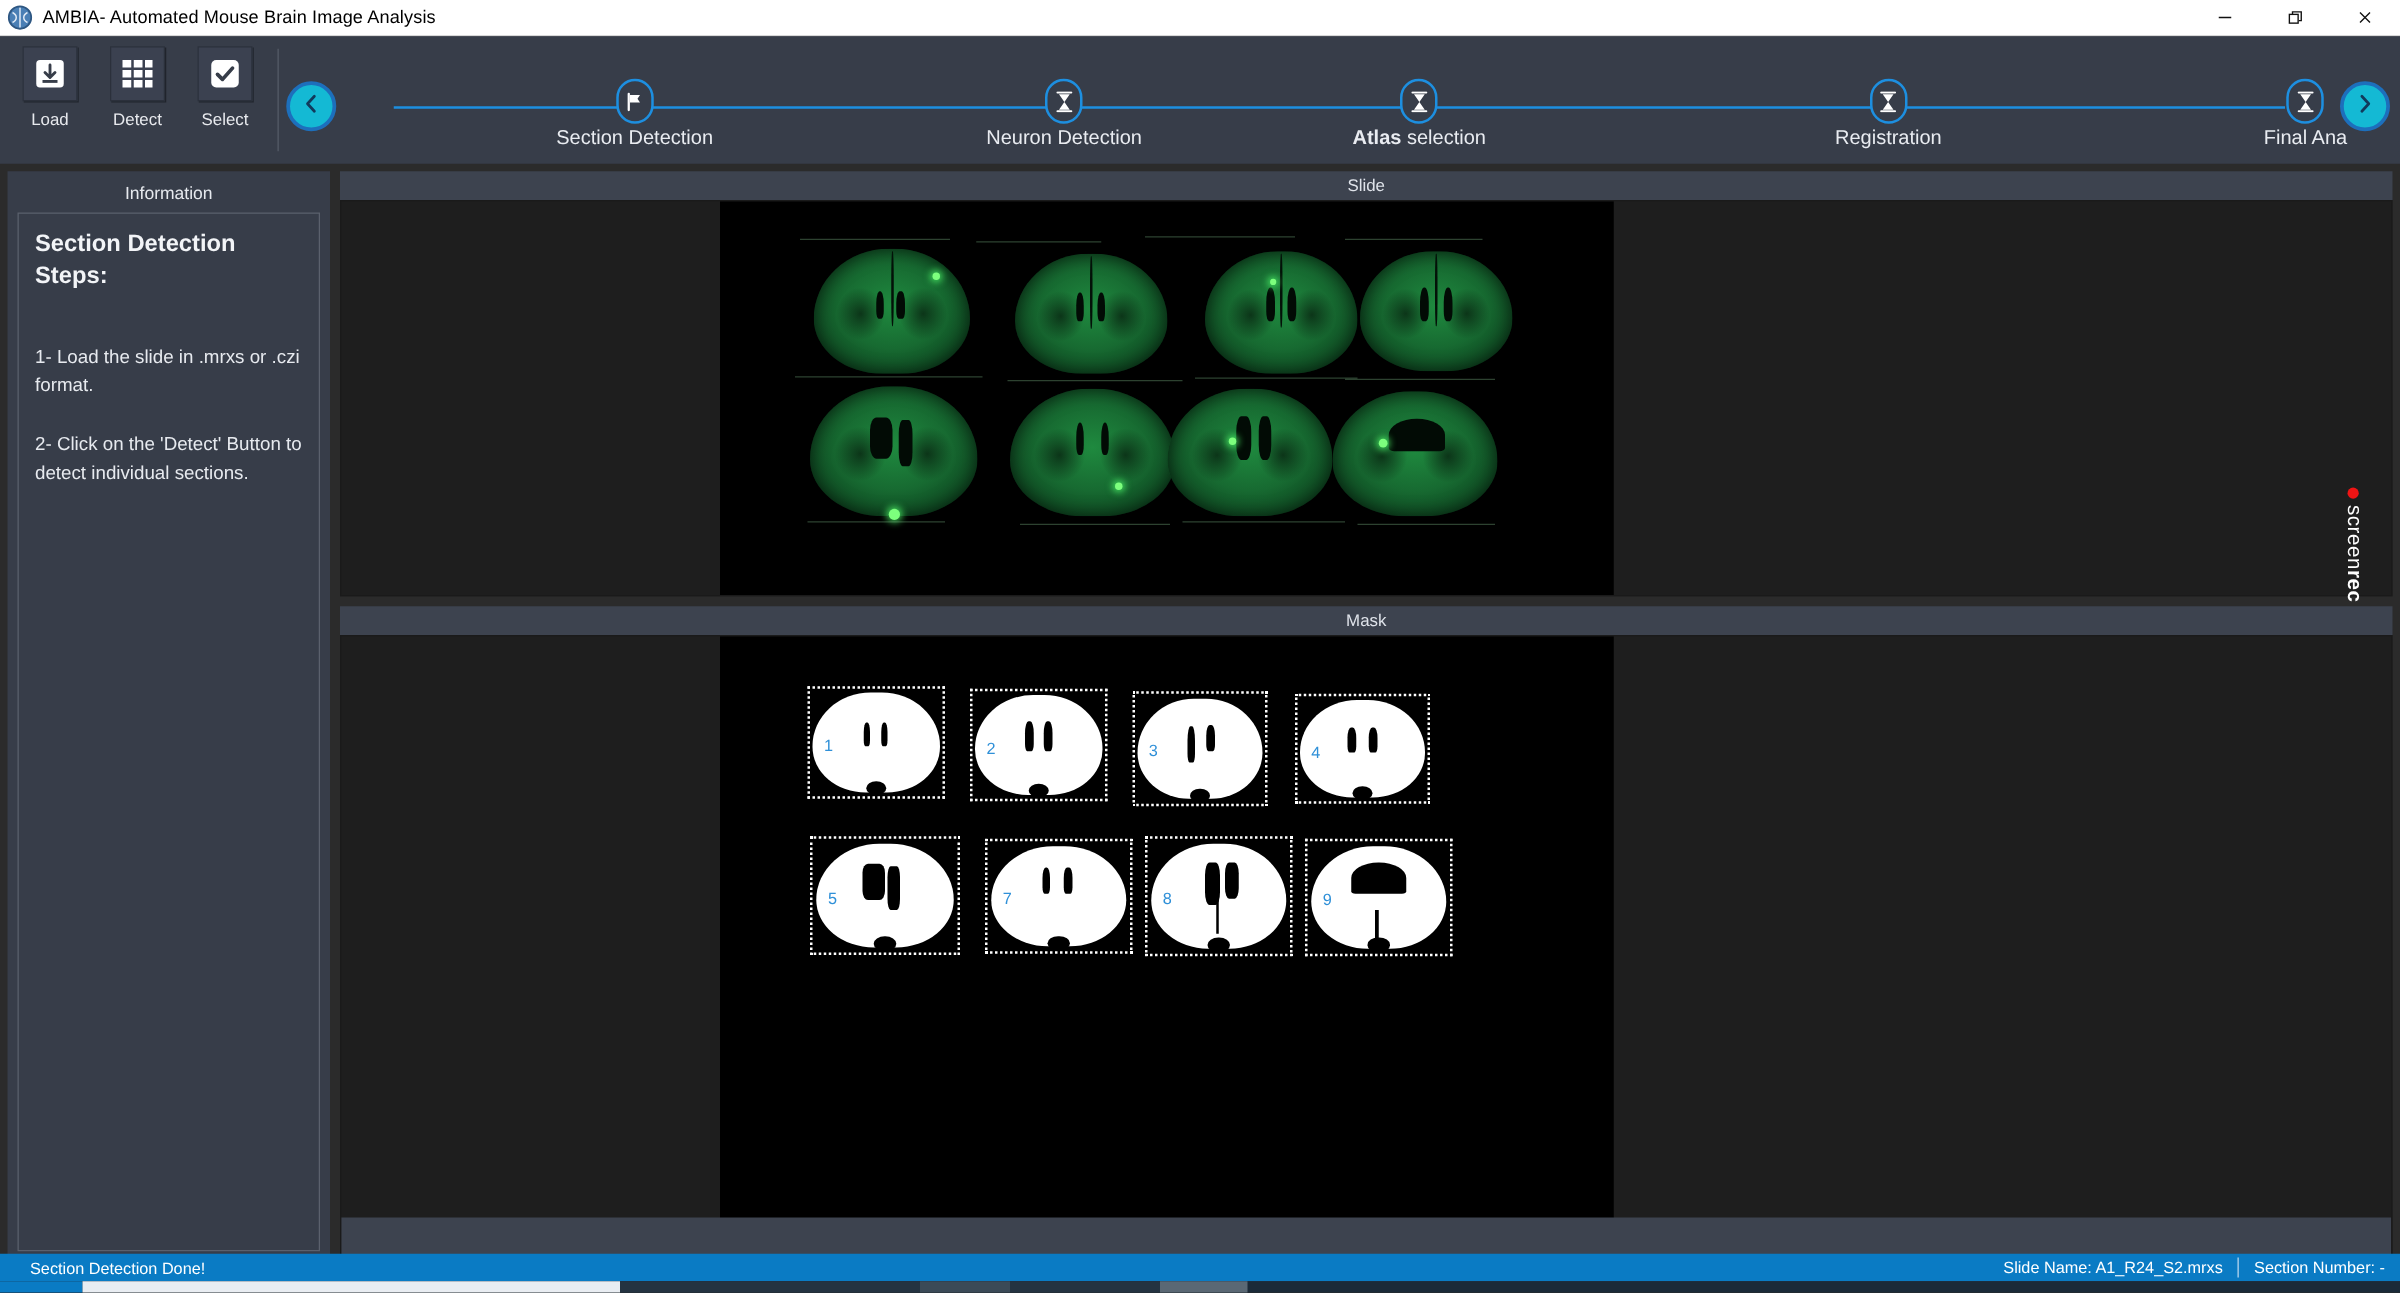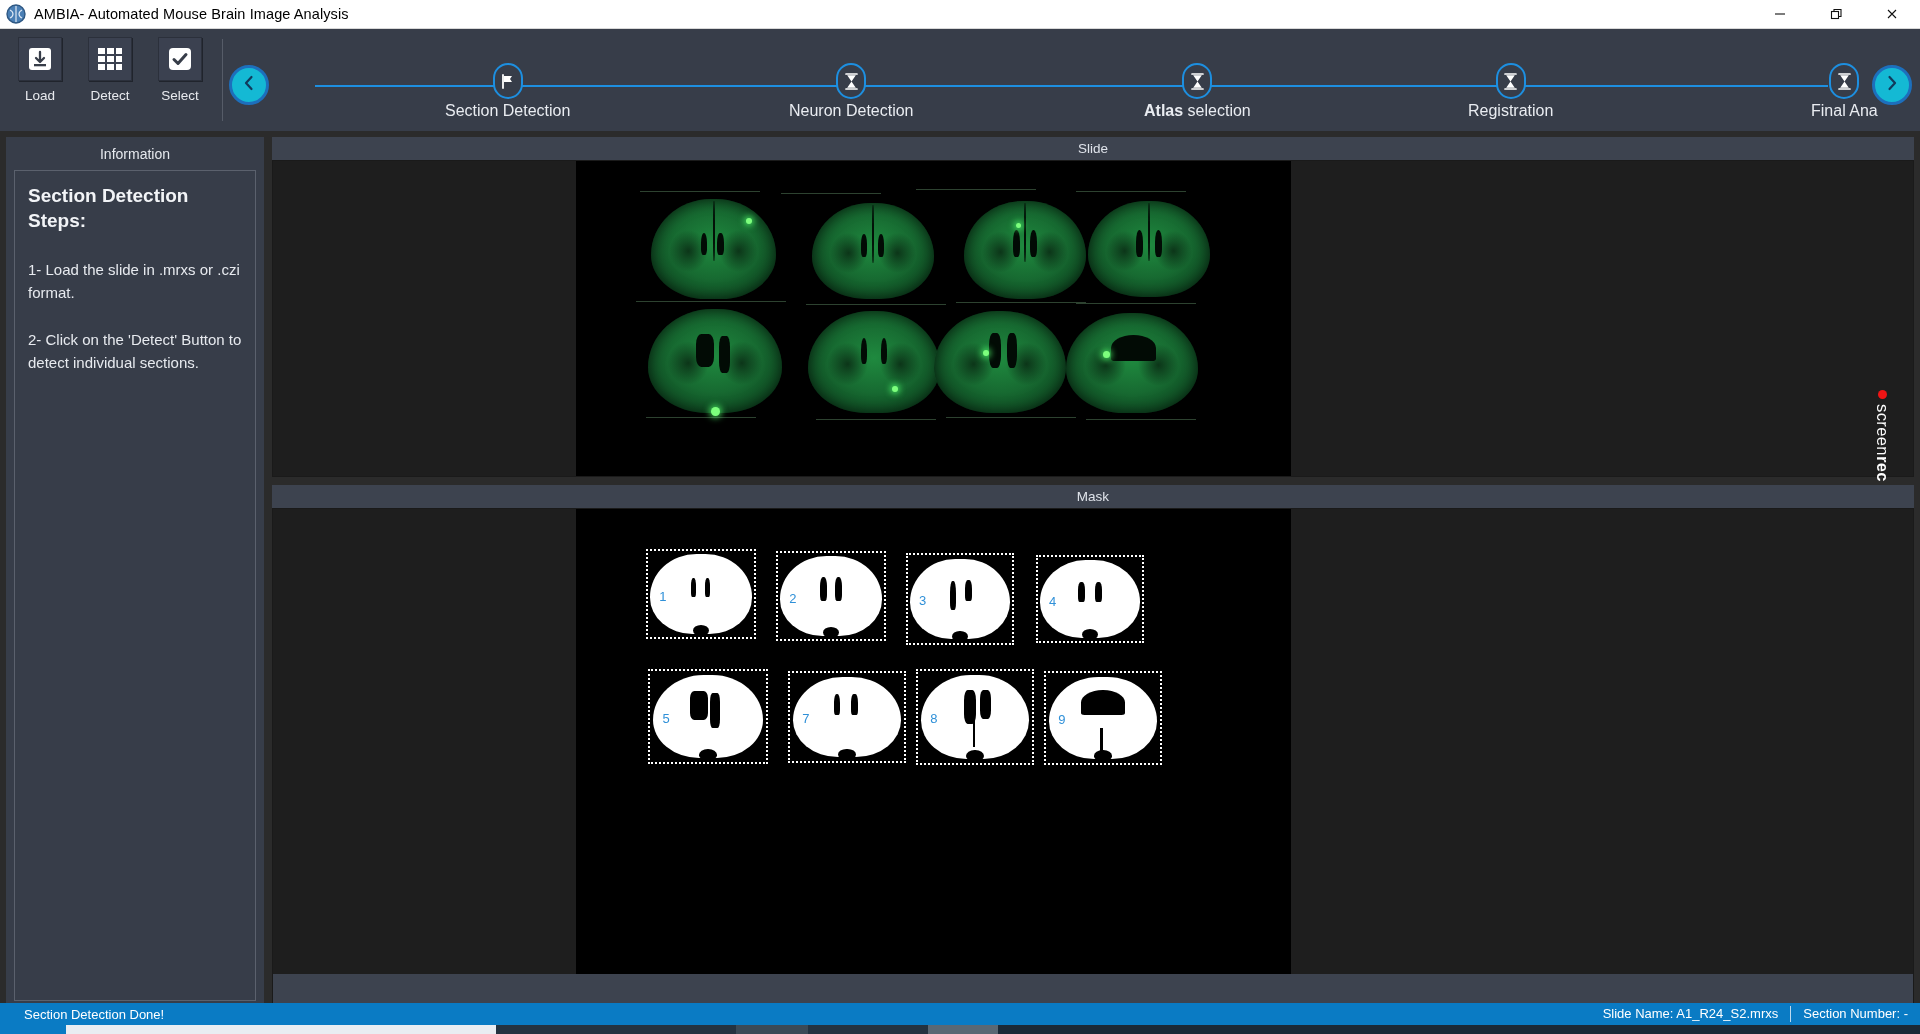--- a/index.html
+++ b/index.html
@@ -124,21 +124,21 @@
   }
   #info-box {
     flex: 1 1 auto;
     border: 1px solid #5b616d;
     background: #373d49;
     padding: 12px 12px 12px 13px;
     overflow: hidden;
   }
   #info-title {
     font-size: 19px; font-weight: bold; color: #f2f4f7;
-    line-height: 1.32; margin-bottom: 26px;
+    line-height: 1.32; margin-bottom: 42px;
   }
   .info-step {
     font-size: 15px; color: #e7eaef; line-height: 1.52; margin-bottom: 24px;
   }
 
   
   #viewers { flex: 1 1 auto; display: flex; flex-direction: column; min-width: 0; }
 
   .viewer-block { display: flex; flex-direction: column; min-height: 0; }
   .viewer-head {
@@ -357,21 +357,21 @@
     <div class="step" style="left:566px">
       <span class="bubble">
         <svg width="15" height="17" viewBox="0 0 15 17">
           <path d="M2 1h11M2 16h11" stroke="#ffffff" stroke-width="1.7" stroke-linecap="round"></path>
           <path d="M3.2 2.3h8.6L7.5 8.5l4.3 6.2H3.2L7.5 8.5z" fill="#ffffff"></path>
         </svg>
       </span>
       <span class="slabel">Neuron Detection</span>
     </div>
 
-    <div class="step" style="left:921px">
+    <div class="step" style="left:859px">
       <span class="bubble">
         <svg width="15" height="17" viewBox="0 0 15 17">
           <path d="M2 1h11M2 16h11" stroke="#ffffff" stroke-width="1.7" stroke-linecap="round"></path>
           <path d="M3.2 2.3h8.6L7.5 8.5l4.3 6.2H3.2L7.5 8.5z" fill="#ffffff"></path>
         </svg>
       </span>
       <span class="slabel"><b>Atlas</b> <span>selection</span></span>
     </div>
 
     <div class="step" style="left:1245px">

